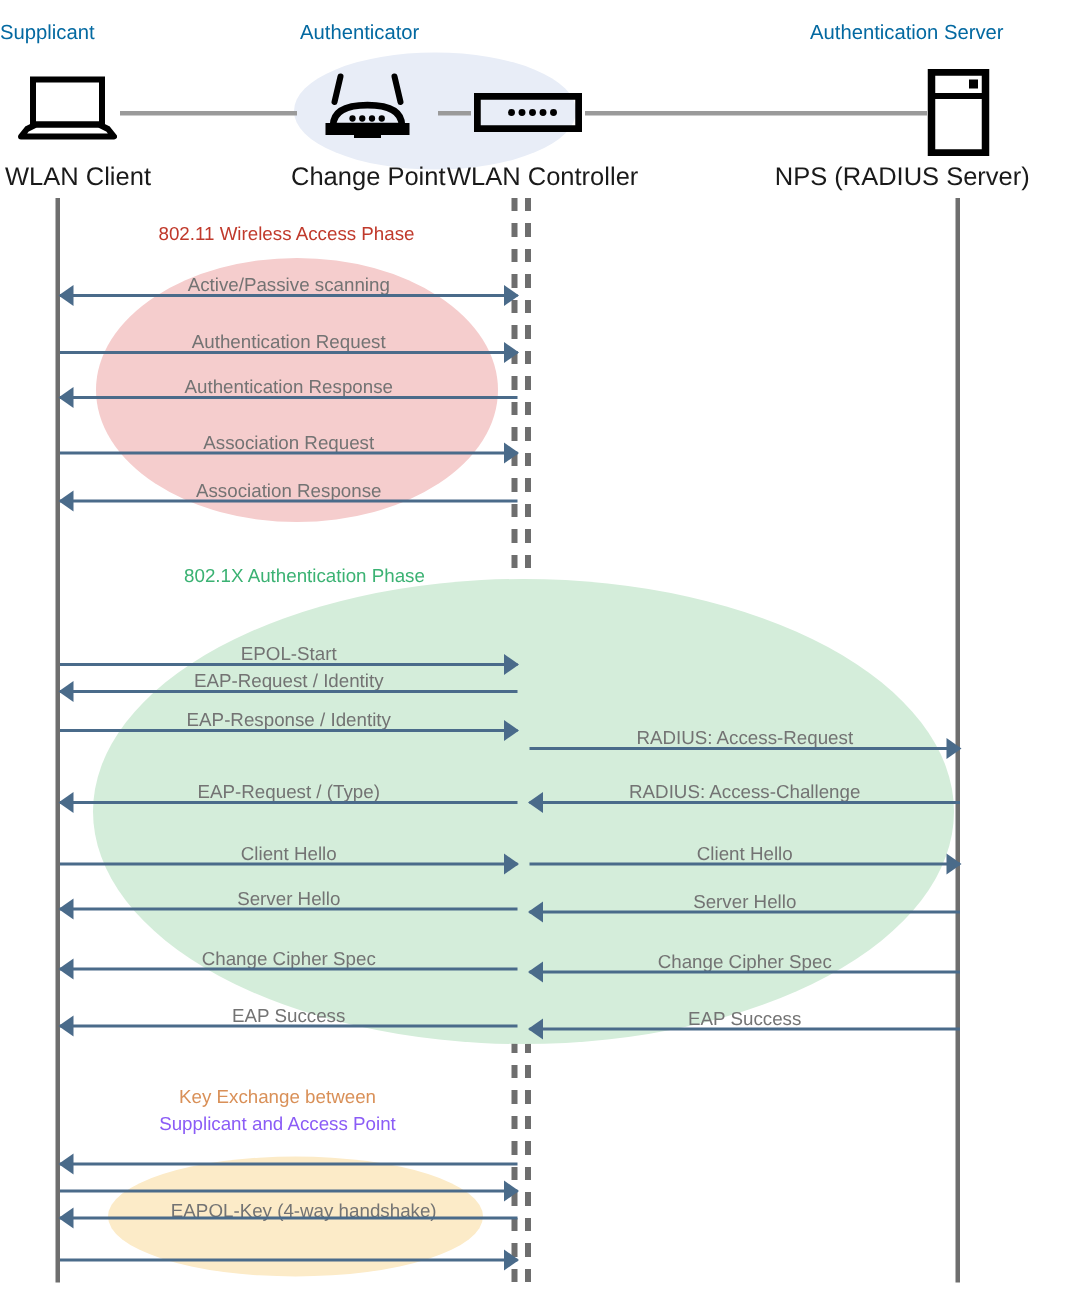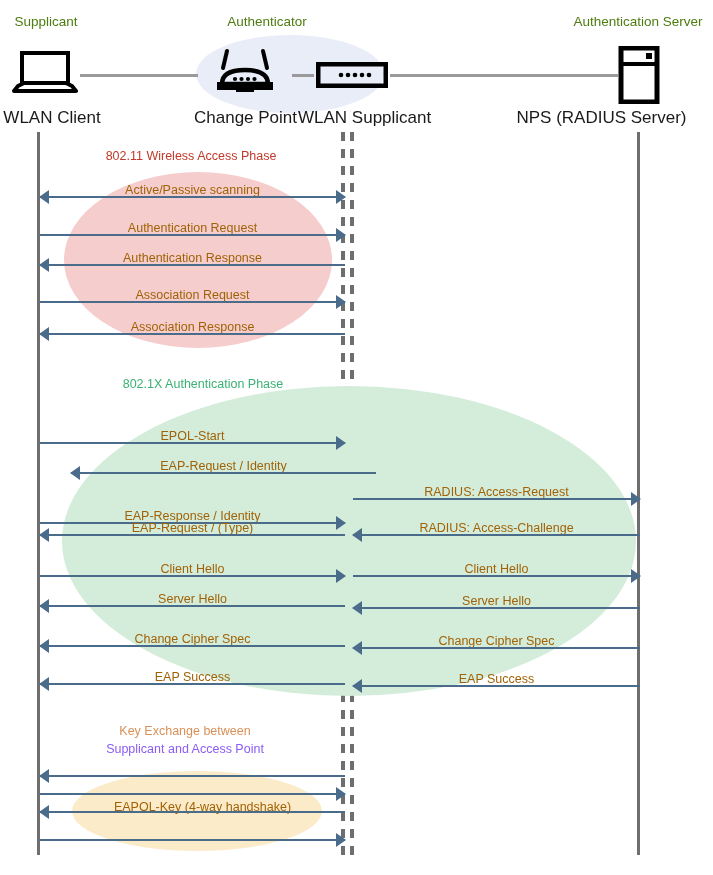--- a/index.html
+++ b/index.html
@@ -2,21 +2,21 @@
 <html><head>
 <meta charset="utf-8">
 <style>
   html,body{margin:0;padding:0;background:#ffffff;}
   body{width:713px;height:875px;font-family:"Liberation Sans",sans-serif;color:#1a1a1a;}
   #stage{position:relative;width:713px;height:875px;overflow:hidden;background:#fff;}
 
   .abs{position:absolute;}
 
   
-  .actor-title{font-size:13.5px;color:#4d7c0f;text-align:center;white-space:nowrap;}
+  .actor-title{font-size:13.5px;color:#0369a1;text-align:left;white-space:nowrap;}
   .actor-sub{font-size:17px;color:#1a1a1a;text-align:center;white-space:nowrap;}
 
   .auth-blob{
     position:absolute;left:196px;top:35px;width:188px;height:78px;
     background:#e8edf7;border-radius:50%;
   }
 
   .hlink{position:absolute;height:3px;background:#9a9a9a;}
 
   
@@ -33,21 +33,21 @@
   .ellipse{position:absolute;border-radius:50%;}
 
   
   .phase-label{position:absolute;font-size:12.5px;text-align:center;line-height:18px;white-space:nowrap;}
 
   
   .msg{position:absolute;height:22px;}
   .msg .line{position:absolute;left:0;right:0;top:10px;height:2px;background:#4a6b8a;}
   .msg .lbl{
     position:absolute;left:0;right:0;bottom:11px;text-align:center;
-    font-size:12.5px;color:#a16207;white-space:nowrap;line-height:14px;
+    font-size:12.5px;color:#737373;white-space:nowrap;line-height:14px;
   }
   .ah{position:absolute;top:4px;width:0;height:0;}
   .ah-r{right:-1px;border-top:7px solid transparent;border-bottom:7px solid transparent;border-left:10px solid #4a6b8a;}
   .ah-l{left:-1px;border-top:7px solid transparent;border-bottom:7px solid transparent;border-right:10px solid #4a6b8a;}
 </style>
 </head>
 <body>
 
 <div id="stage">
 
@@ -96,21 +96,21 @@
   <div class="icon" style="left:618px;top:46px;">
     <svg width="42" height="58" viewBox="0 0 42 58">
       <rect x="3" y="2" width="36" height="54" fill="none" stroke="#000" stroke-width="5"></rect>
       <line x1="5" y1="18" x2="37" y2="18" stroke="#000" stroke-width="4"></line>
       <rect x="28" y="7" width="6" height="6" fill="#000"></rect>
     </svg>
   </div>
 
   <div class="abs actor-sub" style="left:0px;top:108px;width:104px;">WLAN Client</div>
   <div class="abs actor-sub" style="left:194px;top:108px;width:102px;">Change Point</div>
-  <div class="abs actor-sub" style="left:298px;top:108px;width:124px;">WLAN Supplicant</div>
+  <div class="abs actor-sub" style="left:298px;top:108px;width:124px;">WLAN Controller</div>
   <div class="abs actor-sub" style="left:514px;top:108px;width:175px;">NPS (RADIUS Server)</div>
 
   <div class="lifeline" style="left:37px;top:132px;height:723px;"></div>
   <div class="lifeline-dashed" style="left:341px;top:132px;height:723px;"></div>
   <div class="lifeline-dashed" style="left:350px;top:132px;height:723px;"></div>
   <div class="lifeline" style="left:637px;top:132px;height:723px;"></div>
 
   <div class="ellipse" style="left:64px;top:172px;width:268px;height:176px;background:#f5cdcd;"></div>
   <div class="ellipse" style="left:62px;top:386px;width:574px;height:310px;background:#d4edda;"></div>
   <div class="ellipse" style="left:72px;top:771px;width:250px;height:80px;background:#fcebc8;"></div>
@@ -150,27 +150,27 @@
     <div class="line"></div>
     <div class="ah ah-l"></div>
   </div>
 
   <div class="msg" style="left:40px;top:432px;width:305px;">
     <div class="lbl">EPOL-Start</div>
     <div class="line"></div>
     <div class="ah ah-r"></div>
   </div>
 
-  <div class="msg" style="left:40px;top:462px;width:305px;margin-left:31px;">
+  <div class="msg" style="left:40px;top:450px;width:305px;">
     <div class="lbl">EAP-Request / Identity</div>
     <div class="line"></div>
     <div class="ah ah-l"></div>
   </div>
 
-  <div class="msg" style="left:40px;top:512px;width:305px;text-decoration:underline;">
+  <div class="msg" style="left:40px;top:476px;width:305px;text-decoration:underline;">
     <div class="lbl">EAP-Response / Identity</div>
     <div class="line"></div>
     <div class="ah ah-r"></div>
   </div>
 
   <div class="msg" style="left:40px;top:524px;width:305px;">
     <div class="lbl">EAP-Request / (Type)</div>
     <div class="line"></div>
     <div class="ah ah-l"></div>
   </div>

